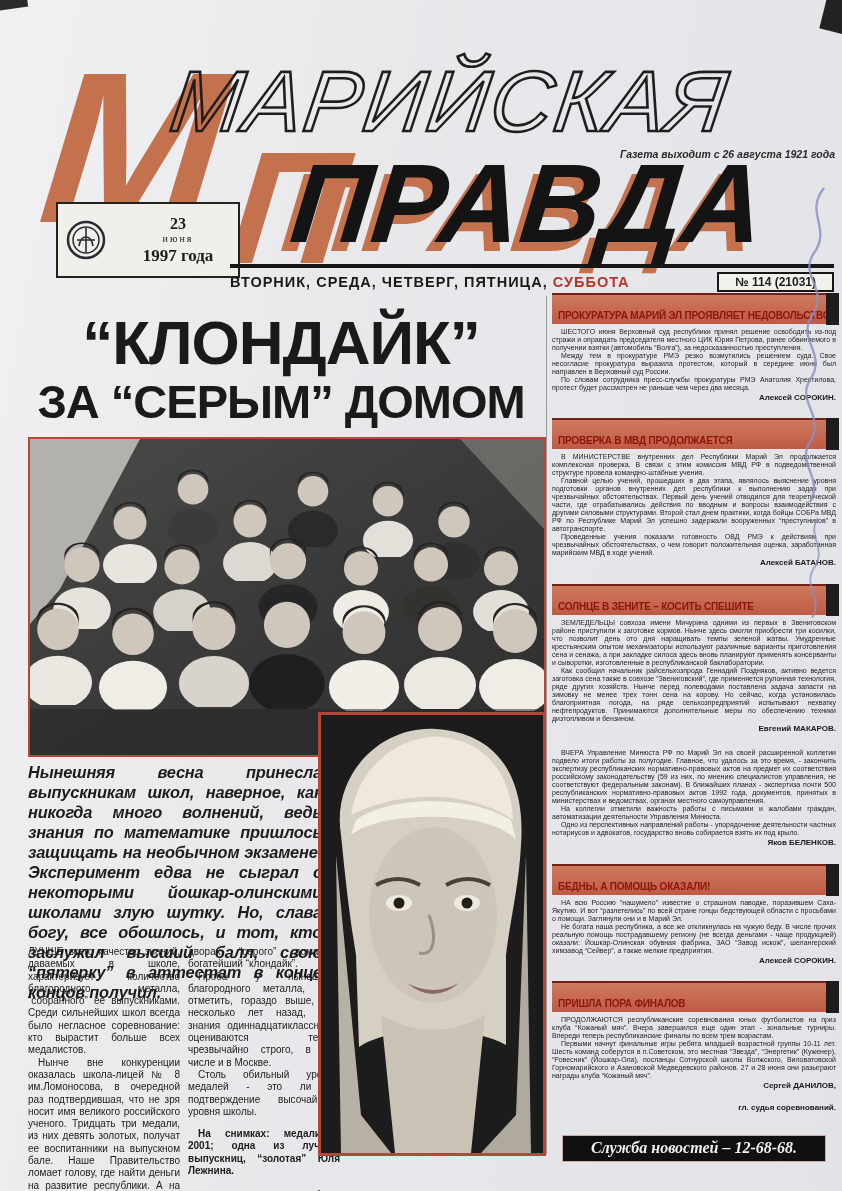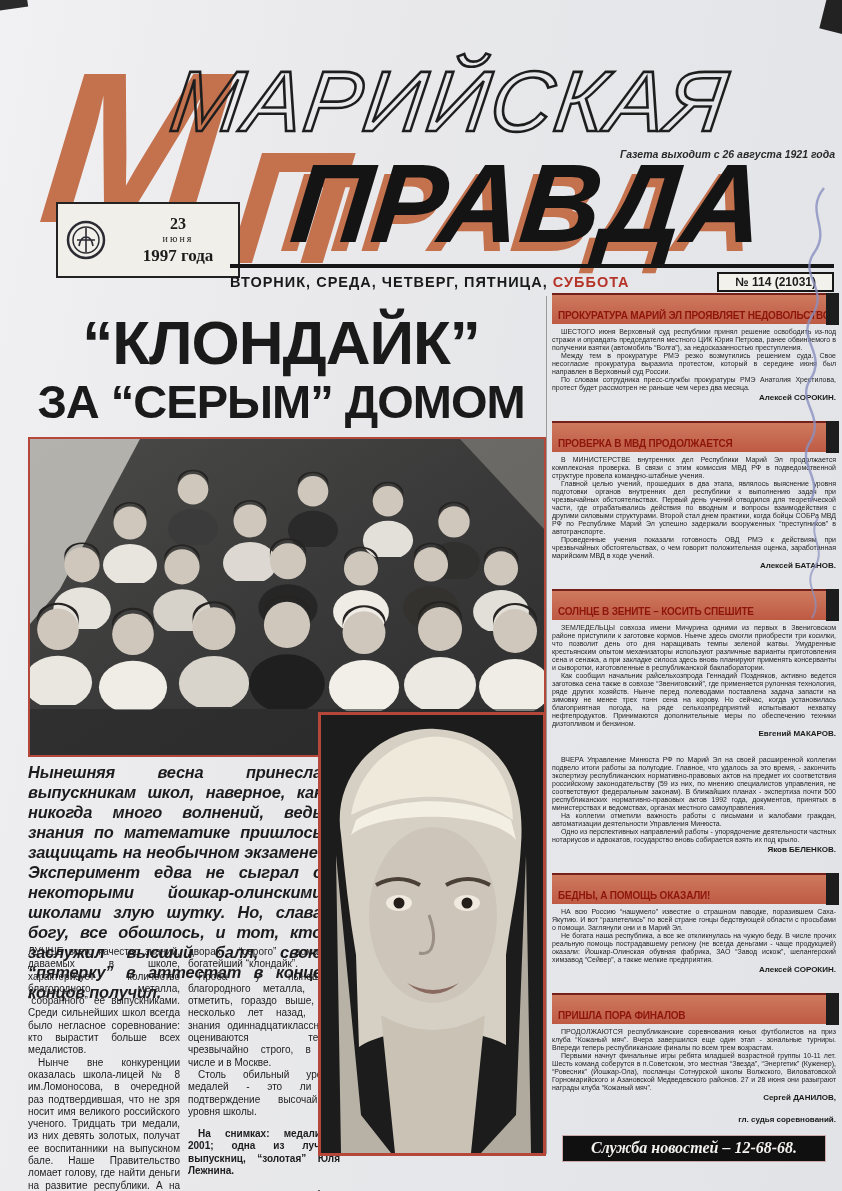--- a/index.html
+++ b/index.html
@@ -57,21 +57,21 @@
         display:flex;flex-direction:column;}
   #news-items{flex:1;display:flex;flex-direction:column;justify-content:space-between;}
   .news-item{margin-bottom:4px;}
   .news-title{position:relative;margin:0 0 4px 0;background:linear-gradient(#cd7a5e,#bf5a44);
         border-top:2px solid #76201a;color:#8e150c;font-size:10px;font-weight:bold;
         letter-spacing:-0.2px;padding:15px 20px 3px 6px;white-space:nowrap;}
   .news-title::after{content:"";position:absolute;right:-3px;top:-2px;bottom:-1px;width:13px;
         background:#1d1d1d;}
   .news-body p{margin:0;font-size:7px;line-height:8px;text-align:justify;text-indent:9px;color:#232323;}
   .news-author{font-size:8px;font-weight:bold;text-align:right;margin-top:1px;color:#1a1a1a;}
-  .news-footer{margin-top:8px;align-self:center;width:262px;background:#101010;color:#f4f2ee;
+  .news-footer{margin-top:20px;align-self:center;width:262px;background:#101010;color:#f4f2ee;
         font-family:"Liberation Serif",serif;font-style:italic;font-weight:bold;font-size:16px;
         text-align:center;padding:3px 0 4px 0;box-shadow:0 0 0 1px #caa;}
   
   .handwriting{position:absolute;right:0;top:168px;width:58px;height:560px;pointer-events:none;}
   .corner-tl{position:absolute;left:0;top:0;width:34px;height:12px;background:#2a2a2a;
              transform:rotate(-8deg) translate(-6px,-4px);}
   .corner-tr{position:absolute;right:-8px;top:-10px;width:26px;height:42px;background:#222;
              transform:rotate(14deg);}
 </style>
 </head>

